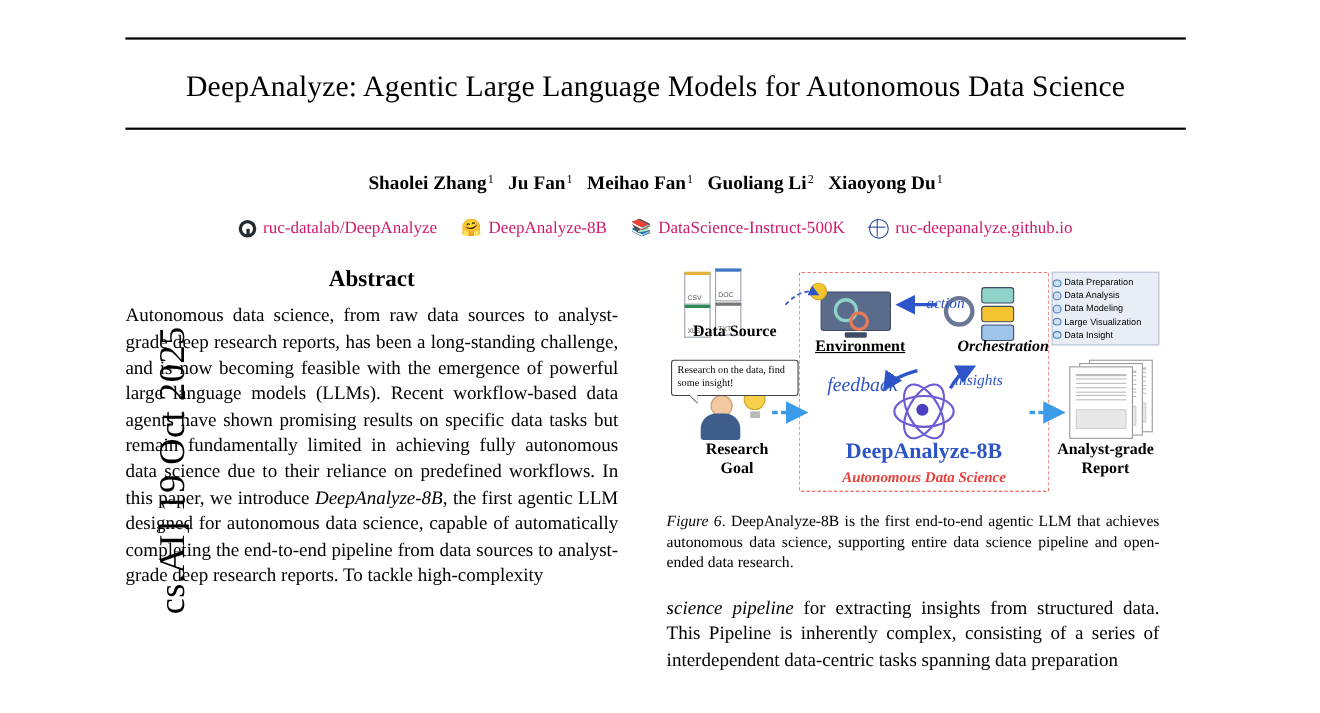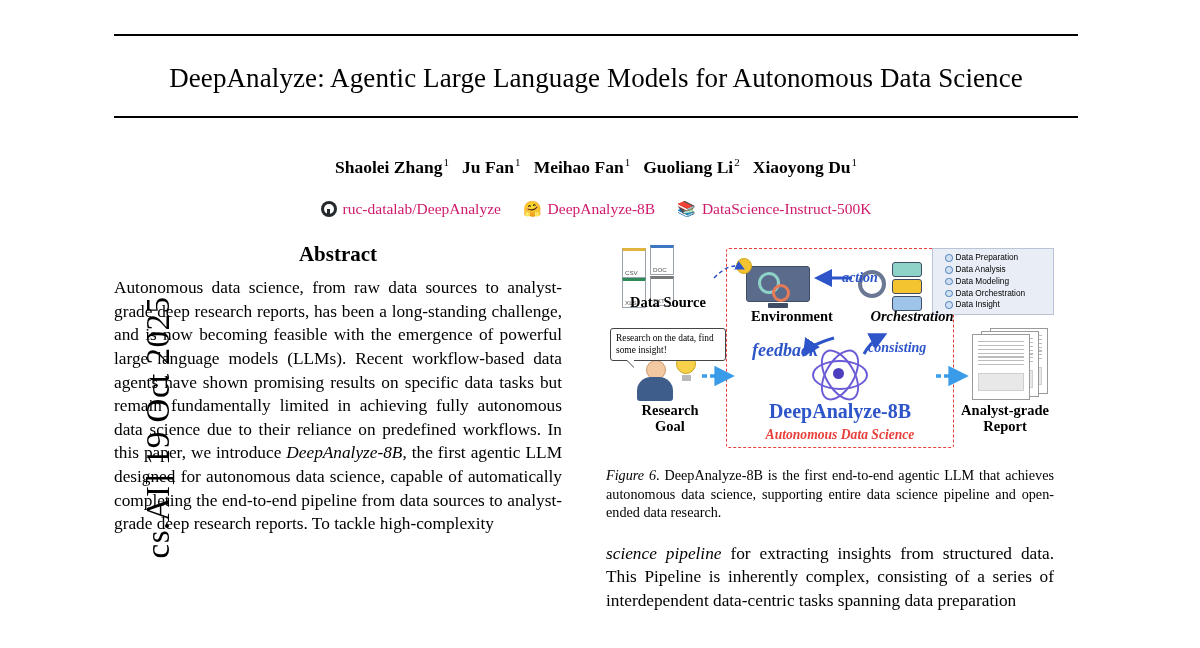--- a/index.html
+++ b/index.html
@@ -147,29 +147,28 @@
   .dashed-box {
     position: absolute;
     left: 120px; top: 6px;
     width: 226px; height: 198px;
     border: 1.6px dashed #e8403a;
     border-radius: 3px;
   }
   .fig-label {
     position: absolute;
     font-family: "Liberation Serif", serif;
-    font-weight: bold;
   }
   .lbl-data-source {
     left: 6px; top: 52px; width: 112px; text-align: center;
     font-size: 14.5px; font-weight: bold;
   }
   .lbl-environment {
-    left: 132px; top: 66px; width: 108px; text-align: center;
-    font-size: 14.5px; font-weight: bold;
+    left: 122px; top: 66px; width: 108px; text-align: center;
+    font-size: 14.5px; font-weight: bold; text-decoration: underline;
   }
   .lbl-orchestration {
     left: 249px; top: 66px; width: 114px; text-align: center;
     font-size: 14.5px; font-weight: bold; font-style: italic;
   }
   .lbl-research-goal {
     left: 12px; top: 160px; width: 104px; text-align: center;
     font-size: 14.5px; font-weight: bold; line-height: 1.12;
   }
   .lbl-deepanalyze {
@@ -213,21 +212,21 @@
     border-top: 7px solid #fff;
     filter: drop-shadow(0 1px 0 #444);
   }
   .legend {
     position: absolute;
     right: 0; top: 6px;
     width: 96px;
     background: #e9eef6;
     border: 1px solid #b9c4d6;
     font-size: 8.3px;
-    padding: 3px 12px;
+    padding: 3px 0;
     line-height: 1.42;
     font-family: "Liberation Sans", sans-serif;
   }
   .legend-row { display: flex; align-items: center; gap: 3px; }
   .legend-dot {
     width: 5.5px; height: 5.5px; border-radius: 50%;
     border: 1.1px solid #4a7ebb; background: #cfe0f3; flex: none;
   }
   .doc-stack {
     position: absolute; right: 4px; top: 86px;
@@ -382,20 +381,24 @@
       <span class="link-text">ruc-datalab/DeepAnalyze</span>
     </span>
     <span class="link-item">
       <span class="glyph hug-icon">🤗</span>
       <span class="link-text">DeepAnalyze-8B</span>
     </span>
     <span class="link-item">
       <span class="glyph books-icon">📚</span>
       <span class="link-text">DataScience-Instruct-500K</span>
     </span>
+    <span class="link-item">
+      <span class="globe-icon"></span>
+      <span class="link-text">ruc-deepanalyze.github.io</span>
+    </span>
   </div>
 
   <div class="columns">
 
     <div class="col">
       <div class="abstract-head">Abstract</div>
       <div class="abstract-body">Autonomous data science, from raw data sources to analyst-grade deep research reports, has been a long-standing challenge, and is now becoming feasible with the emergence of powerful large language models (LLMs). Recent workflow-based data agents have shown promising results on specific data tasks but remain fundamentally limited in achieving fully autonomous data science due to their reliance on predefined workflows. In this paper, we introduce <i>DeepAnalyze-8B</i>, the first agentic LLM designed for autonomous data science, capable of automatically completing the end-to-end pipeline from data sources to analyst-grade deep research reports. To tackle high-complexity</div>
     </div>
 
     <div class="col">
@@ -461,21 +464,21 @@
             <div class="legend-row">
                 <span class="legend-dot"></span>
                 <span>Data Analysis</span>
               </div>
             <div class="legend-row">
                 <span class="legend-dot"></span>
                 <span>Data Modeling</span>
               </div>
             <div class="legend-row">
                 <span class="legend-dot"></span>
-                <span>Data Orchestration</span>
+                <span>Large Visualization</span>
               </div>
             <div class="legend-row">
                 <span class="legend-dot"></span>
                 <span>Data Insight</span>
               </div>
           </div>
 
           <div class="doc-stack">
             <div class="doc">
               <div class="lines">
@@ -534,21 +537,21 @@
 
           <div class="fig-label lbl-data-source">Data Source</div>
           <div class="fig-label lbl-environment">Environment</div>
           <div class="fig-label lbl-orchestration">Orchestration</div>
           <div class="fig-label lbl-report">Analyst-grade<br>Report</div>
           <div class="fig-label lbl-research-goal">Research<br>Goal</div>
           <div class="fig-label lbl-deepanalyze">DeepAnalyze-8B</div>
           <div class="fig-label lbl-autonomous">Autonomous Data Science</div>
           <div class="fig-label lbl-action">action</div>
           <div class="fig-label lbl-feedback">feedback</div>
-          <div class="fig-label lbl-reasoning">consisting</div>
+          <div class="fig-label lbl-reasoning">insights</div>
         </div>
       </div>
 
       <div class="fig-caption"><i>Figure 6</i>. DeepAnalyze-8B is the first end-to-end agentic LLM that achieves autonomous data science, supporting entire data science pipeline and open-ended data research.</div>
 
       <div class="fig-body"><i>science pipeline</i> for extracting insights from structured data. This Pipeline is inherently complex, consisting of a series of interdependent data-centric tasks spanning data preparation</div>
 
     </div>
   </div>
 </div>

